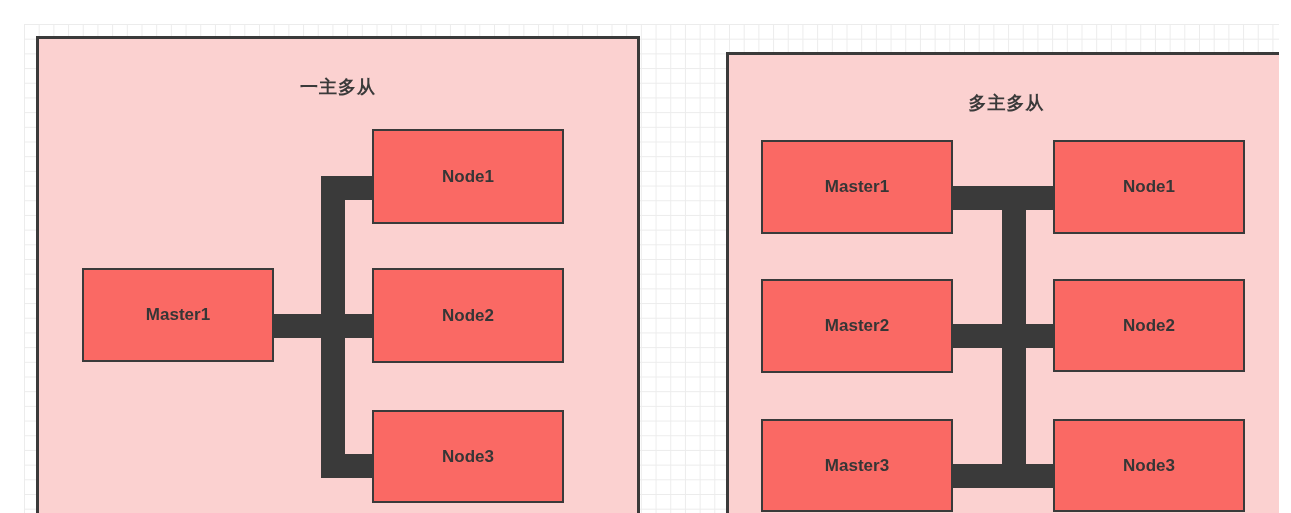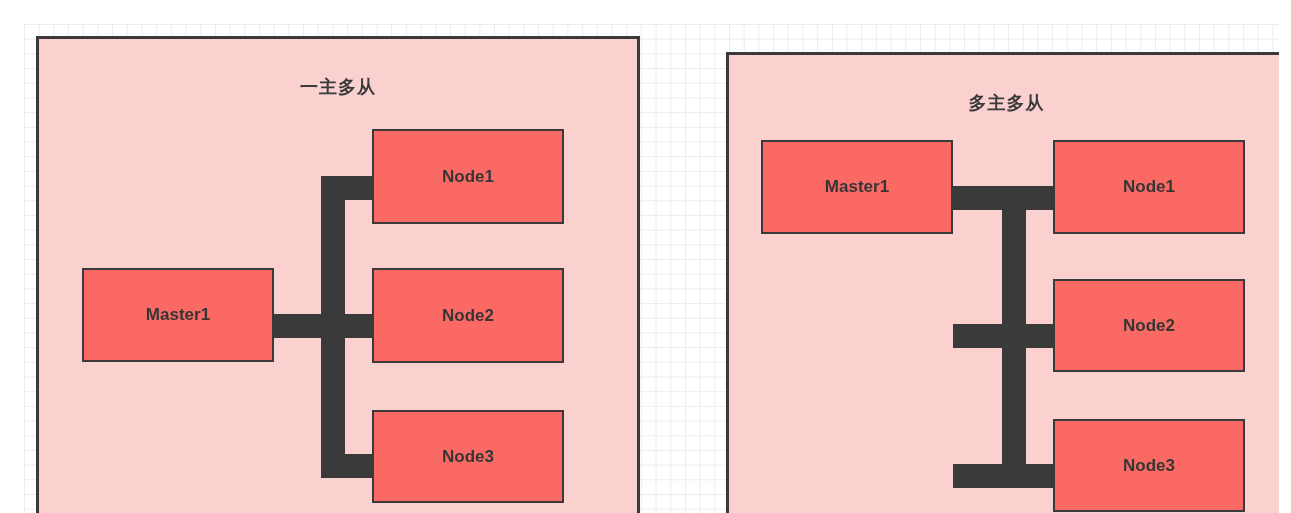--- a/index.html
+++ b/index.html
@@ -101,17 +101,19 @@
   <div class="line hline r-h2"></div>
   <div class="line hline r-h3"></div>
   <div class="line vline r-v"></div>
 
   <div class="shape l-master1">Master1</div>
   <div class="shape l-node1">Node1</div>
   <div class="shape l-node2">Node2</div>
   <div class="shape l-node3">Node3</div>
 
   <div class="shape r-master1">Master1</div>
+  <div class="shape r-master2">Master2</div>
+  <div class="shape r-master3">Master3</div>
   <div class="shape r-node1">Node1</div>
   <div class="shape r-node2">Node2</div>
   <div class="shape r-node3">Node3</div>
 
 </div>
 
 </body></html>

